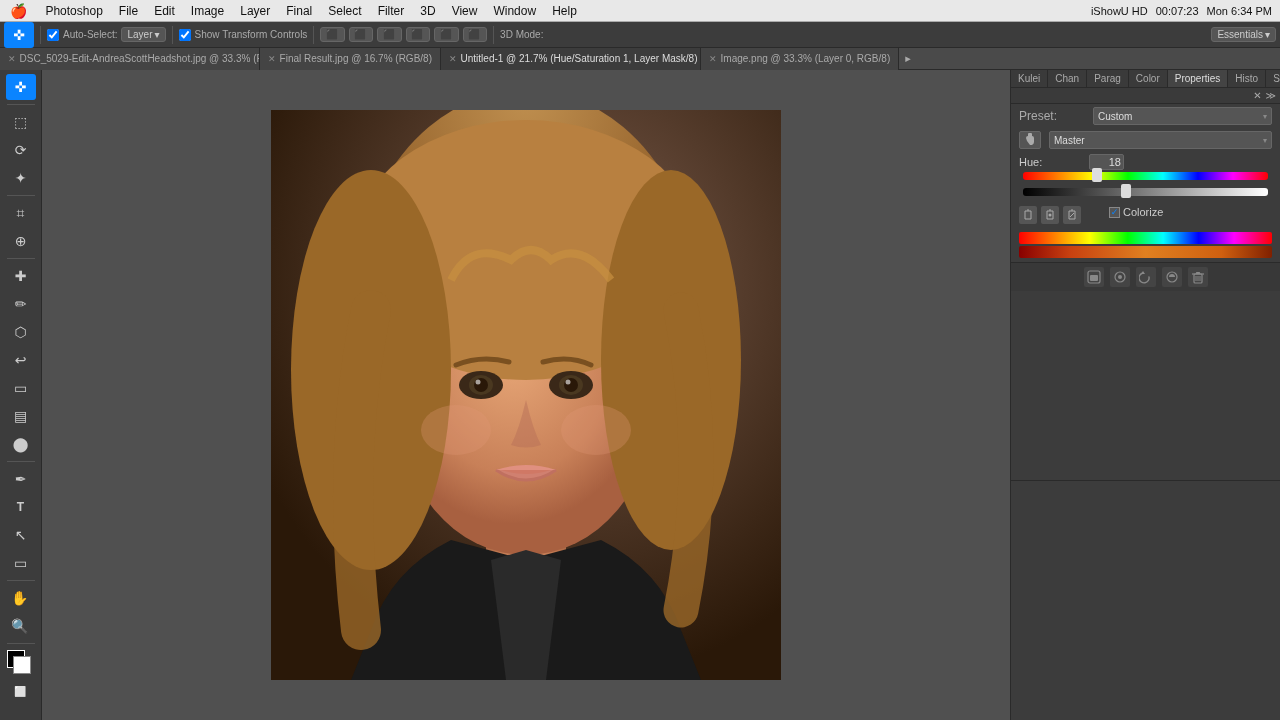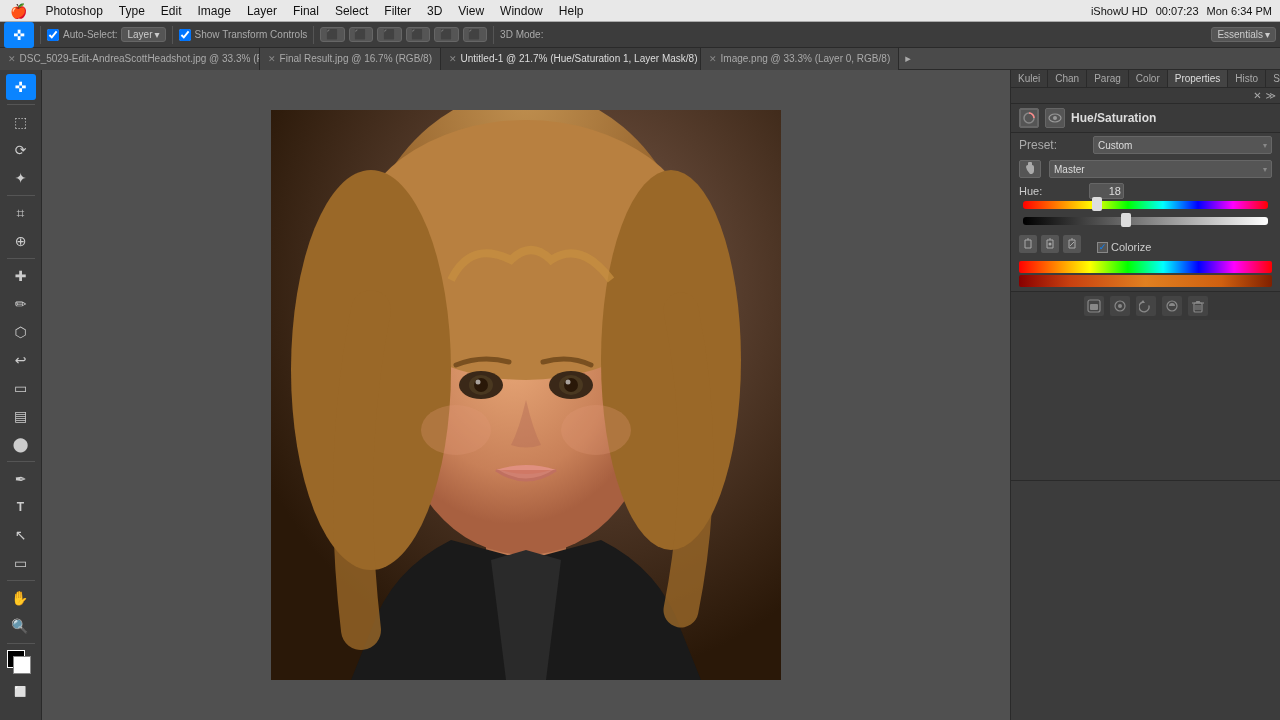--- a/index.html
+++ b/index.html
@@ -154,21 +154,21 @@
     .sat-track {
       background: linear-gradient(to right, #808080, #e05050);
     }
     
     .light-track {
       background: linear-gradient(to right, #000, #808080, #fff);
     }
 
     
     .colorize-row {
-      display: flex; align-items: flex-end; padding: 4px 8px; gap: 16px;
+      display: flex; align-items: flex-start; padding: 4px 8px; gap: 28px;
     }
     .tool-icons-row { display: flex; gap: 4px; }
     .tiny-tool { width: 18px; height: 18px; background: #555; border-radius: 2px;
       display: flex; align-items: center; justify-content: center; font-size: 9px; cursor: pointer; }
     .checkbox-label { display: flex; align-items: center; gap: 3px; cursor: pointer; color: #ccc; }
     .cb { width: 11px; height: 11px; border: 1px solid #888; background: #555; display: flex; align-items: center; justify-content: center; }
     .cb.checked::after { content: '✓'; font-size: 9px; color: #0a84ff; }
 
     
     .color-bars { padding: 4px 8px; }
@@ -199,21 +199,21 @@
       width: 270px; background: #3c3c3c; border-top: 1px solid #2a2a2a;
       height: 240px; overflow: hidden;
     }
   </style>
 </head>
 <body>
 
 <div id="menubar">
   <span class="apple">🍎</span>
   <span class="menu-item">Photoshop</span>
-  <span class="menu-item">Type</span>
+  <span class="menu-item">File</span>
   <span class="menu-item">Edit</span>
   <span class="menu-item">Image</span>
   <span class="menu-item">Layer</span>
   <span class="menu-item">Final</span>
   <span class="menu-item">Select</span>
   <span class="menu-item">Filter</span>
   <span class="menu-item">3D</span>
   <span class="menu-item">View</span>
   <span class="menu-item">Window</span>
   <span class="menu-item">Help</span>
@@ -396,36 +396,20 @@
 
     </div>
 
     <div style="display:flex;align-items:center;justify-content:flex-end;padding:2px 4px;background:#3a3a3a;border-bottom:1px solid #2a2a2a">
       <span style="cursor:pointer;color:#aaa;font-size:10px;margin-right:4px">✕</span>
       <span style="cursor:pointer;color:#aaa;font-size:10px">≫</span>
     </div>
 
     <div id="properties-panel">
 
-      <div class="prop-header">
-        <div class="prop-icon-box" style="background:#666">
-          <svg width="16" height="16" viewBox="0 0 16 16">
-            <rect width="16" height="16" fill="#555"></rect>
-            <circle cx="8" cy="8" r="5" fill="none" stroke="#888" stroke-width="1.5"></circle>
-            <path d="M8 3 A5 5 0 0 1 13 8" stroke="#f88" stroke-width="1.5" fill="none"></path>
-          </svg>
-        </div>
-        <div class="prop-icon-box" style="background:#555">
-          <svg width="14" height="10" viewBox="0 0 14 10">
-            <ellipse cx="7" cy="5" rx="6" ry="4" fill="none" stroke="#999" stroke-width="1.2"></ellipse>
-            <circle cx="7" cy="5" r="2" fill="#999"></circle>
-          </svg>
-        </div>
-        <span class="prop-title">Hue/Saturation</span>
-      </div>
 
       <div class="prop-row">
         <span class="prop-label">Preset:</span>
         <div class="prop-dropdown">
           <span>Custom</span>
           <span class="arrow">▾</span>
         </div>
       </div>
 
       <div class="prop-row">

